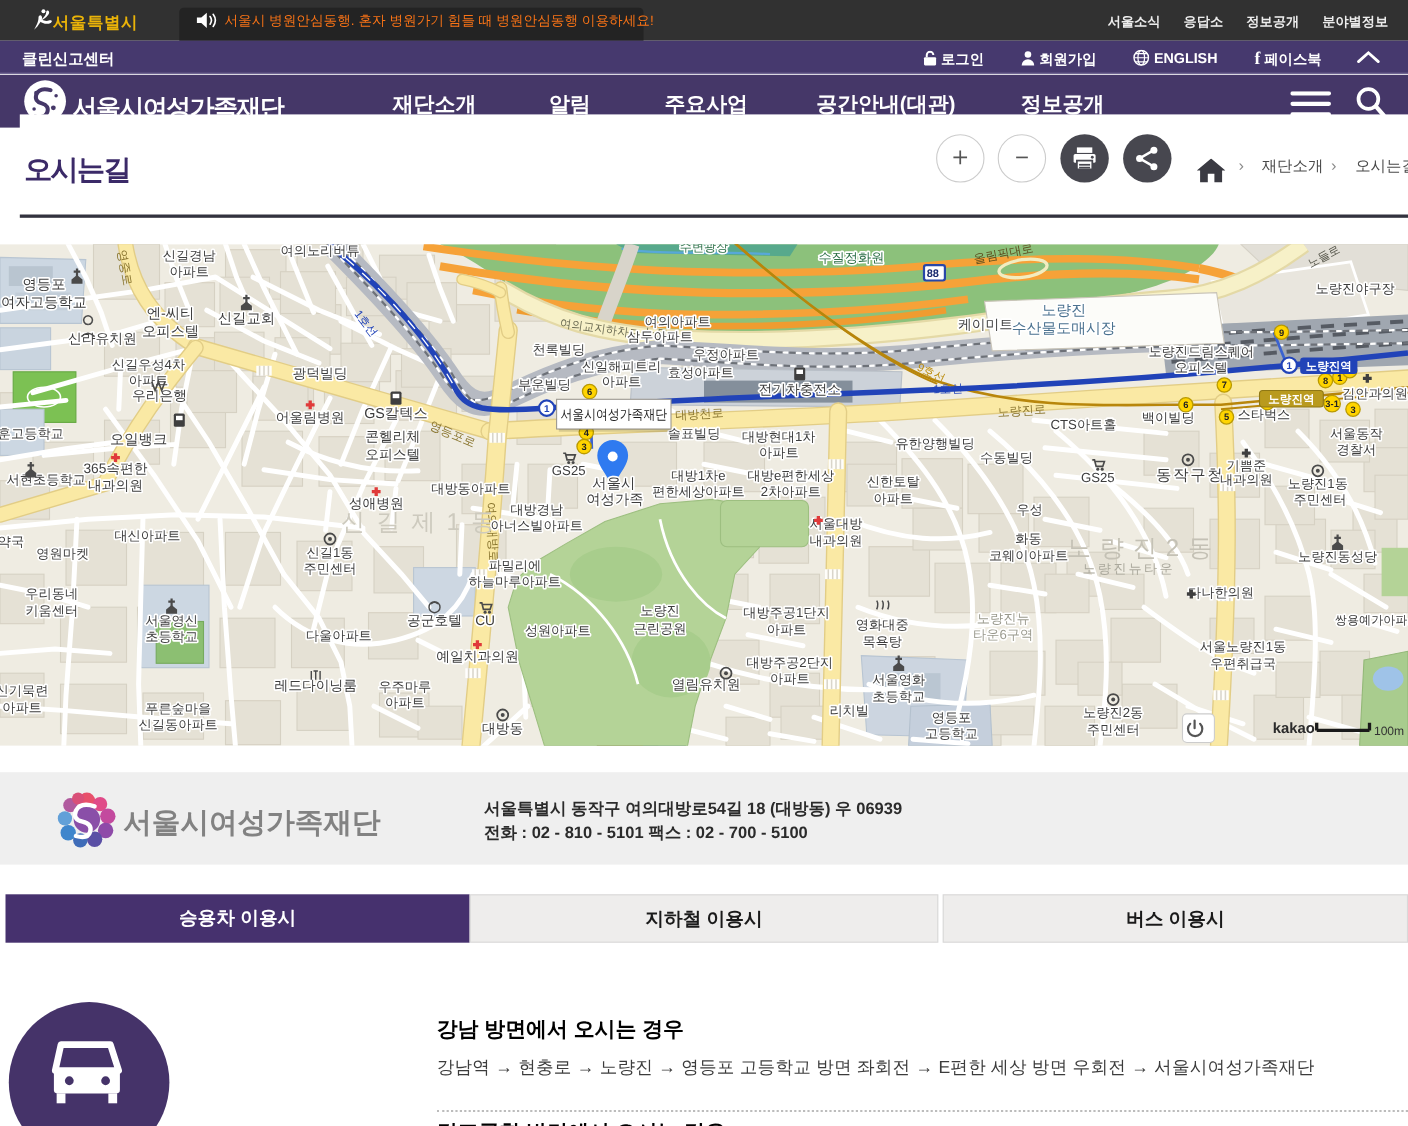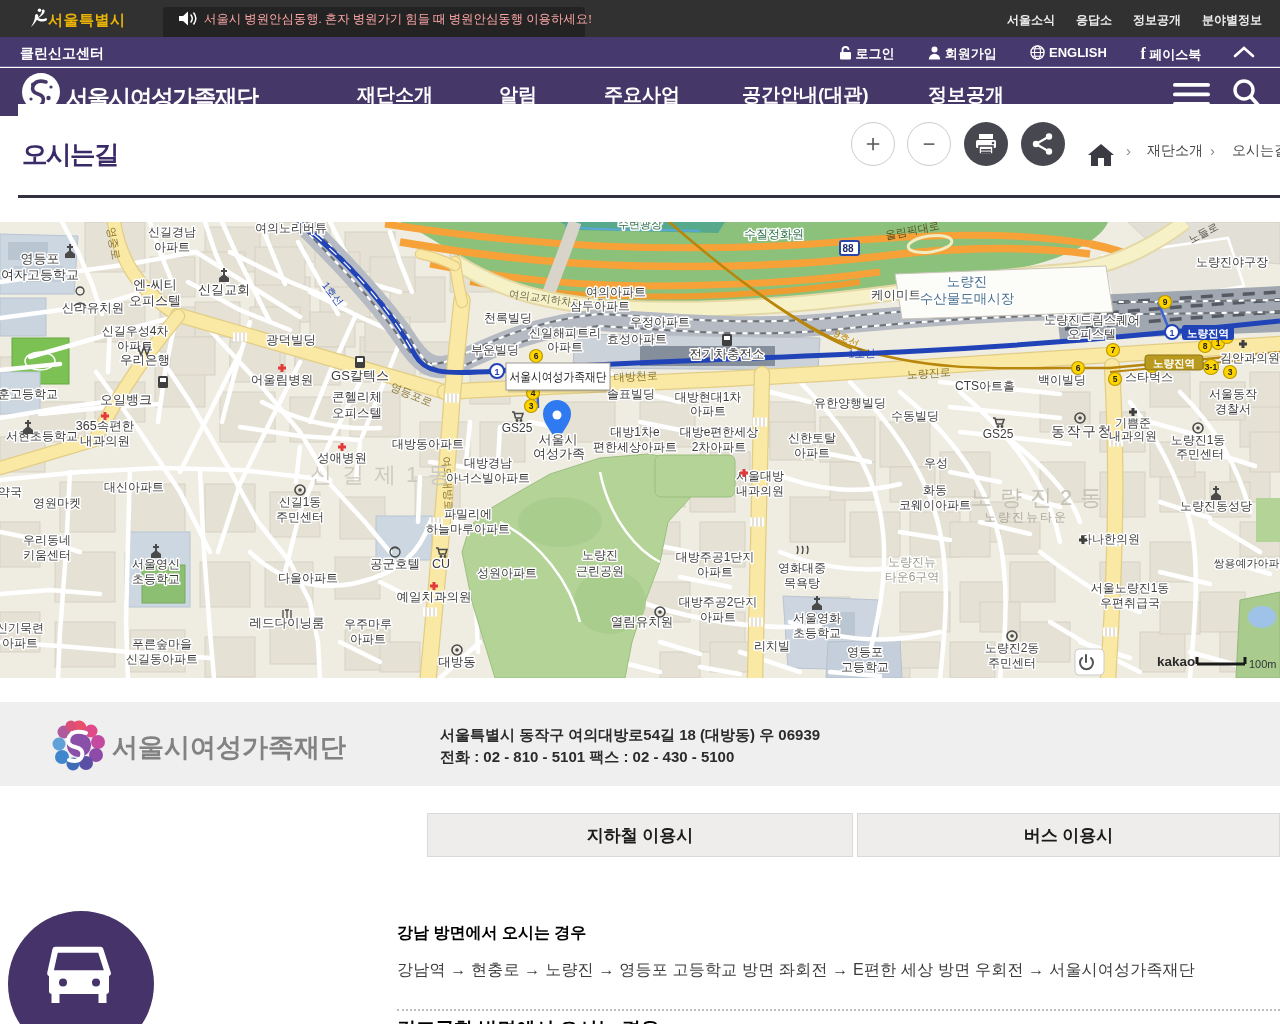--- a/index.html
+++ b/index.html
@@ -1,21 +1,21 @@
 <!DOCTYPE html>
 <html lang="ko"><head>
 <meta charset="utf-8">
 <title>오시는길</title>
 <style>
 *{margin:0;padding:0;box-sizing:border-box;}
 html,body{width:1280px;height:1024px;overflow:hidden;background:#fff;font-family:"Liberation Sans",sans-serif;}
 .topbar{position:absolute;left:0;top:0;width:1280px;height:37px;background:#313131;color:#fff;}
 .seoullogo{position:absolute;left:25px;top:6px;}
 .seoulname{position:absolute;left:48px;top:11px;font-size:15px;font-weight:bold;color:#eab308;letter-spacing:.5px;}
-.notice{position:absolute;left:178px;top:11px;font-size:12.4px;color:#fca5a5;font-family:Liberation Serif, serif;}
+.notice{position:absolute;left:178px;top:11px;font-size:12.4px;color:#f97316;}
 .toplinks{position:absolute;right:18px;top:12px;font-size:12px;font-weight:bold;color:#ededed;}
 .toplinks span{margin-left:21px;}
 .bar2{position:absolute;left:0;top:37px;width:1280px;height:30px;background:#46396e;border-bottom:1px solid #6c6190;color:#fff;}
 .clean{position:absolute;left:20px;top:8px;font-size:14px;font-weight:bold;}
 .bar2r{position:absolute;right:25px;top:0;height:30px;font-size:13px;font-weight:bold;color:#fff;}
 .bar2r .it{display:inline-block;margin-left:30px;vertical-align:top;margin-top:8px;}
 .nav{position:absolute;left:0;top:68px;width:1280px;height:48px;background:#453768;}
 .brand{position:absolute;left:66px;top:14px;font-size:22.5px;font-weight:bold;color:#fff;letter-spacing:-1.2px;}
 .menu{position:absolute;top:14px;left:0;width:1100px;}
 .menu span{position:absolute;top:0;font-size:19px;font-weight:bold;color:#fff;white-space:nowrap;}
@@ -29,21 +29,21 @@
 .footband{position:absolute;left:0;top:702px;width:1280px;height:84px;background:#efefef;}
 .fbrand{position:absolute;left:112px;top:28px;font-size:26px;font-weight:bold;color:#828282;letter-spacing:0px;}
 .addr1{position:absolute;left:440px;top:24px;font-size:15px;font-weight:bold;color:#2b2b2b;}
 .addr2{position:absolute;left:440px;top:46px;font-size:15px;font-weight:bold;color:#2b2b2b;}
 .tabs{position:absolute;left:0;top:813px;width:1280px;height:44px;}
 .tab{position:absolute;top:0;height:44px;text-align:center;font-size:17px;font-weight:bold;line-height:44px;}
 .tab1{left:5px;width:422px;background:#46316e;color:#fff;}
 .tab2{left:427px;width:426px;background:#eeedec;border:1px solid #d9d9d9;color:#1a1a1a;}
 .tab3{left:857px;width:423px;background:#eeedec;border:1px solid #d9d9d9;color:#1a1a1a;}
 .carcircle{position:absolute;left:8px;top:911px;width:146px;height:146px;border-radius:50%;background:#453369;}
-.h2{position:absolute;left:397px;top:923px;font-size:16px;font-weight:bold;color:#000;}
+.h2{position:absolute;left:397px;top:923px;font-size:19px;font-weight:bold;color:#000;}
 .route{position:absolute;left:397px;top:960px;font-size:16px;color:#3c3c3c;letter-spacing:0.2px;}
 .dotline{position:absolute;left:397px;top:1009px;width:883px;border-bottom:2px dotted #bcbcbc;}
 .h2b{position:absolute;left:397px;top:1016px;font-size:19px;font-weight:bold;color:#000;}
 </style>
 </head>
 <body>
 
 <div class="topbar">
   <svg class="seoullogo" width="26" height="26" viewBox="0 0 26 26">
     <path d="M6 21 C9 16 10 13 10 10 C10 8 12 7 13 9 C14 11 12 14 9 18 Z" fill="#fff"></path>
@@ -702,24 +702,25 @@
     <circle cx="21" cy="46" r="6.5" fill="#3f6cb8"></circle>
     <circle cx="10" cy="39" r="7" fill="#3f86cc"></circle>
     <circle cx="7" cy="26" r="6.5" fill="#62a0d8"></circle>
     <circle cx="12" cy="14" r="6.5" fill="#b05a9e"></circle>
     <circle cx="19" cy="8" r="5.5" fill="#d94f78"></circle>
     <circle cx="27" cy="27" r="12" fill="#8a4fa8"></circle>
     <path d="M34 15 q-13 -4 -17 4 q-3 8 6 10 q9 2 7 9 q-2 7 -13 4" stroke="#fff" stroke-width="4" fill="none" stroke-linecap="round"></path>
   </svg>
   <div class="fbrand">서울시여성가족재단</div>
   <div class="addr1">서울특별시 동작구 여의대방로54길 18 (대방동) 우 06939</div>
-  <div class="addr2">전화 : 02 - 810 - 5101 팩스 : 02 - 430 - 5100</div>
+  <div class="addr2">전화 : 02 - 810 - 5101 팩스 : 02 - 700 - 5100</div>
 </div>
 
 <div class="tabs">
+  <div class="tab tab1">승용차 이용시</div>
   <div class="tab tab2">지하철 이용시</div>
   <div class="tab tab3">버스 이용시</div>
 </div>
 
 <div class="carcircle">
   <svg width="146" height="146" viewBox="0 0 146 146">
     <path d="M47.4 38.7 L92.4 38.7 L99.9 62.2 L42.2 62.2 Z" fill="none" stroke="#fff" stroke-width="6" stroke-linejoin="round"></path>
     <rect x="41" y="61" width="60" height="22" rx="3" fill="#fff"></rect>
     <circle cx="55" cy="71.5" r="4" fill="#453369"></circle>
     <circle cx="88" cy="71.5" r="4" fill="#453369"></circle>

